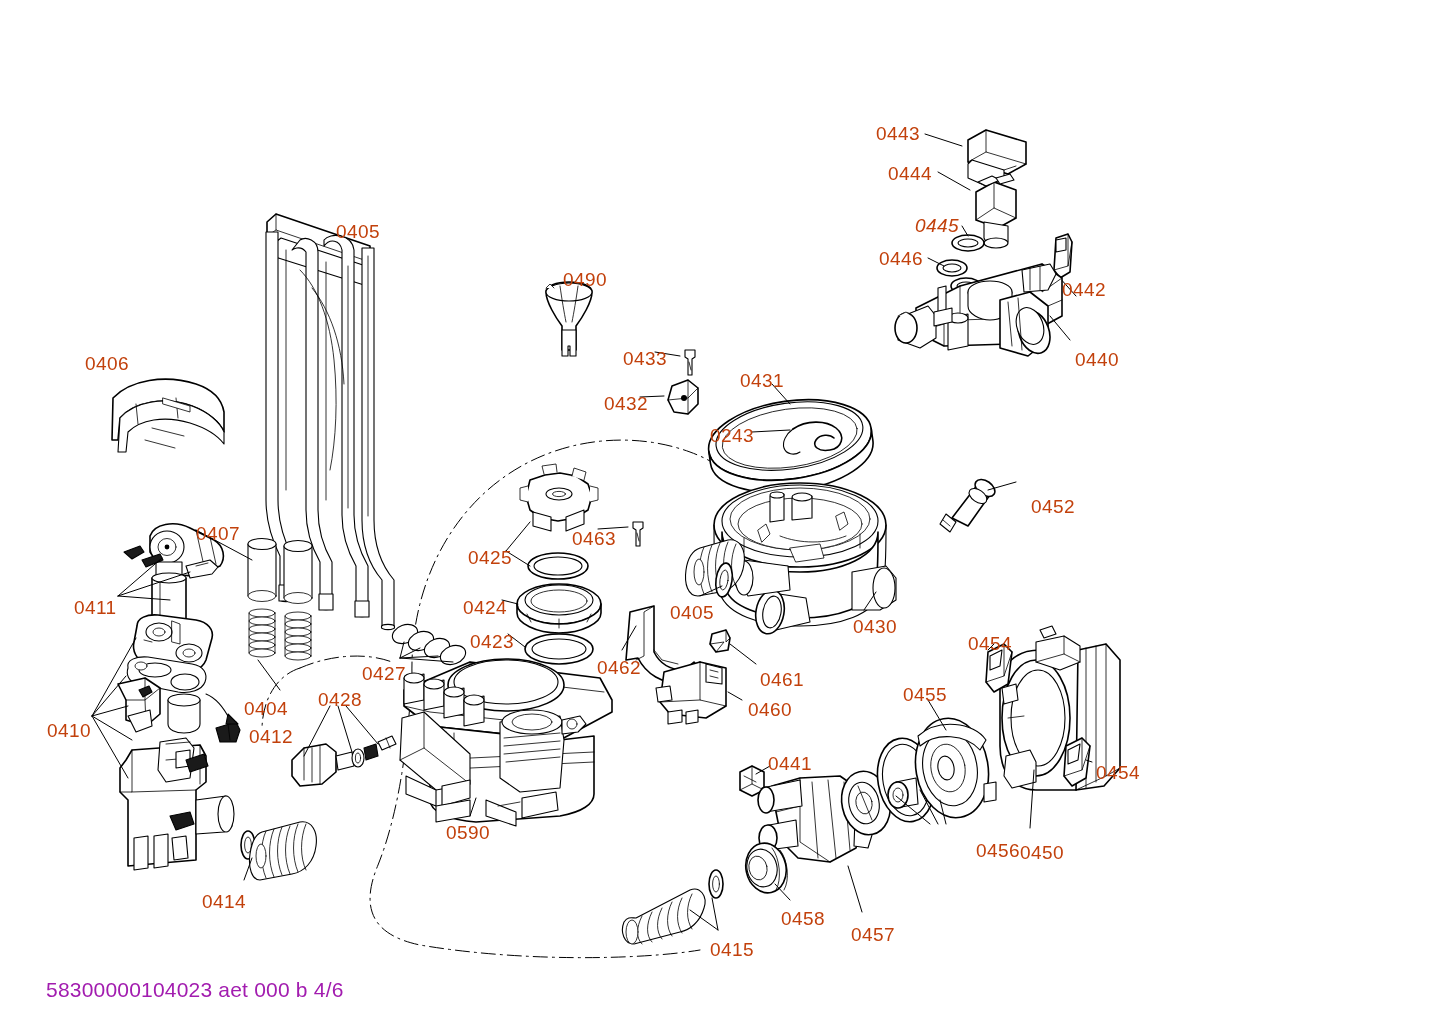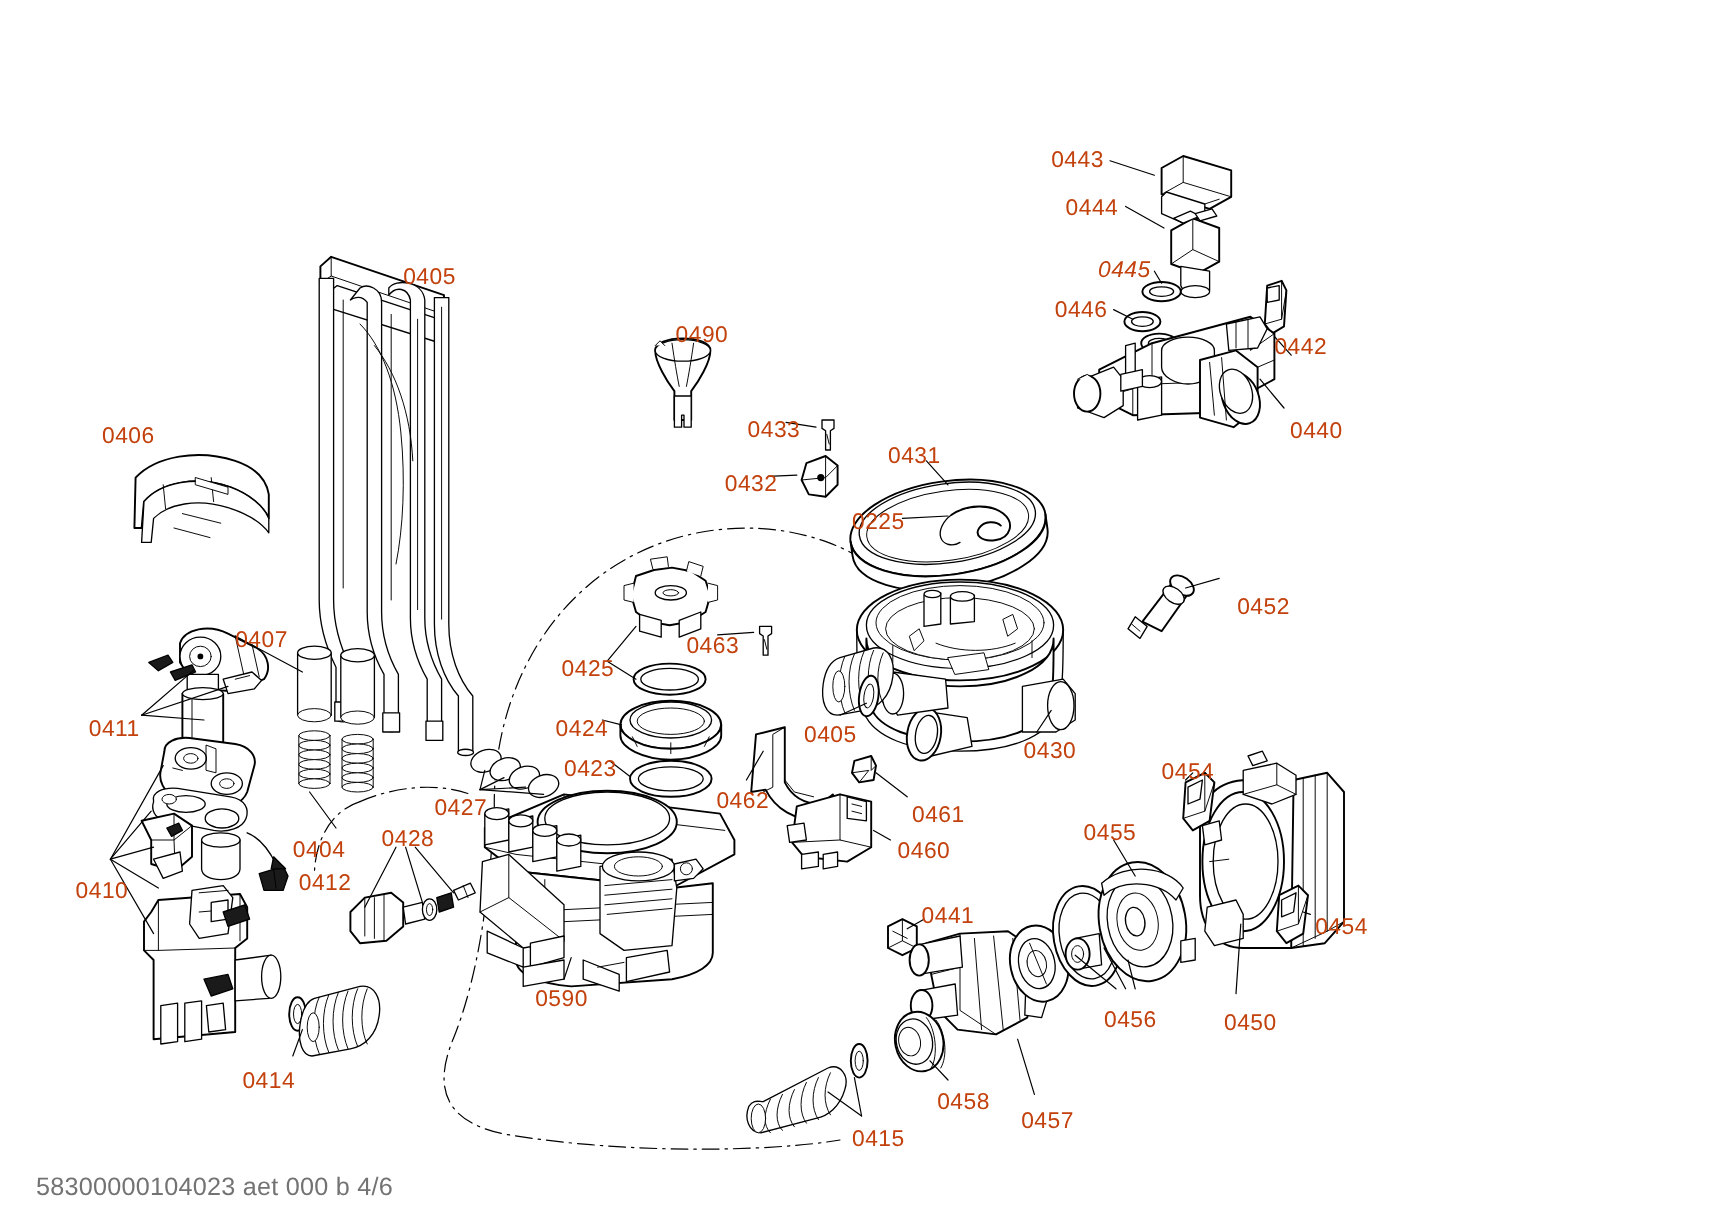--- a/index.html
+++ b/index.html
@@ -25,26 +25,26 @@
     position:absolute;
     font-family:"Liberation Sans", sans-serif;
     font-size:19px;
     letter-spacing:0.4px;
     color:#c2410c;
     white-space:nowrap;
     line-height:1;
   }
   #footer{
     position:absolute;
-    left:30px;
+    left:46px;
     top:978px;
     font-family:"Liberation Sans", sans-serif;
     font-size:21px;
     letter-spacing:0.2px;
-    color:#737373;
+    color:#a21caf;
     white-space:nowrap;
   }
   svg{display:block;}
   .ln2{fill:none;stroke:#000;stroke-width:1.1;stroke-linecap:round;stroke-linejoin:round;}
   .lnT{fill:none;stroke:#000;stroke-width:0.8;stroke-linecap:round;stroke-linejoin:round;}
   .lead{fill:none;stroke:#000;stroke-width:1.0;stroke-linecap:round;}
   .dash{fill:none;stroke:#000;stroke-width:1.0;stroke-dasharray:14 5 2 5;stroke-linecap:round;}
   .fw{fill:#ffffff;stroke:#000;stroke-width:1.6;stroke-linejoin:round;stroke-linecap:round;}
   .fw2{fill:#ffffff;stroke:#000;stroke-width:1.1;stroke-linejoin:round;stroke-linecap:round;}
   .fwT{fill:#ffffff;stroke:#000;stroke-width:0.8;stroke-linejoin:round;stroke-linecap:round;}
@@ -679,50 +679,50 @@
   </svg>
 
   <div id="callouts">
       <div class="lbl" style="left: 336px; top: 222px;">0405</div>
       <div class="lbl" style="left: 85px; top: 354px;">0406</div>
       <div class="lbl" style="left: 196px; top: 524px;">0407</div>
       <div class="lbl" style="left: 563px; top: 270px;">0490</div>
       <div class="lbl" style="left: 623px; top: 349px;">0433</div>
       <div class="lbl" style="left: 604px; top: 394px;">0432</div>
       <div class="lbl" style="left: 740px; top: 371px;">0431</div>
-      <div class="lbl" style="left: 710px; top: 426px;">0225</div>
+      <div class="lbl" style="left: 710px; top: 426px;">0243</div>
       <div class="lbl" style="left: 876px; top: 124px;">0443</div>
       <div class="lbl" style="left: 888px; top: 164px;">0444</div>
       <div class="lbl" style="left: 915px; top: 216px; font-style: italic;">0445</div>
       <div class="lbl" style="left: 879px; top: 249px;">0446</div>
       <div class="lbl" style="left: 1062px; top: 280px;">0442</div>
       <div class="lbl" style="left: 1075px; top: 350px;">0440</div>
       <div class="lbl" style="left: 1031px; top: 497px;">0452</div>
       <div class="lbl" style="left: 468px; top: 548px;">0425</div>
       <div class="lbl" style="left: 572px; top: 529px;">0463</div>
       <div class="lbl" style="left: 463px; top: 598px;">0424</div>
       <div class="lbl" style="left: 470px; top: 632px;">0423</div>
       <div class="lbl" style="left: 362px; top: 664px;">0427</div>
       <div class="lbl" style="left: 244px; top: 699px;">0404</div>
       <div class="lbl" style="left: 249px; top: 727px;">0412</div>
-      <div class="lbl" style="left: 63px; top: 721px; margin-top: 12px;">0410</div>
+      <div class="lbl" style="left: 47px; top: 721px;">0410</div>
       <div class="lbl" style="left: 74px; top: 598px;">0411</div>
       <div class="lbl" style="left: 318px; top: 690px;">0428</div>
       <div class="lbl" style="left: 202px; top: 892px;">0414</div>
       <div class="lbl" style="left: 446px; top: 823px;">0590</div>
       <div class="lbl" style="left: 597px; top: 658px;">0462</div>
       <div class="lbl" style="left: 670px; top: 603px;">0405</div>
       <div class="lbl" style="left: 760px; top: 670px;">0461</div>
       <div class="lbl" style="left: 748px; top: 700px;">0460</div>
       <div class="lbl" style="left: 853px; top: 617px;">0430</div>
       <div class="lbl" style="left: 768px; top: 754px;">0441</div>
       <div class="lbl" style="left: 781px; top: 909px;">0458</div>
       <div class="lbl" style="left: 851px; top: 925px;">0457</div>
       <div class="lbl" style="left: 710px; top: 940px;">0415</div>
-      <div class="lbl" style="left: 920px; top: 841px;">0456</div>
+      <div class="lbl" style="left: 976px; top: 841px;">0456</div>
       <div class="lbl" style="left: 903px; top: 685px;">0455</div>
       <div class="lbl" style="left: 968px; top: 634px;">0454</div>
       <div class="lbl" style="left: 1096px; top: 763px;">0454</div>
       <div class="lbl" style="left: 1020px; top: 843px;">0450</div>
     </div>
 
   <div id="footer">58300000104023 aet 000 b 4/6</div>
 
 </div>
 

